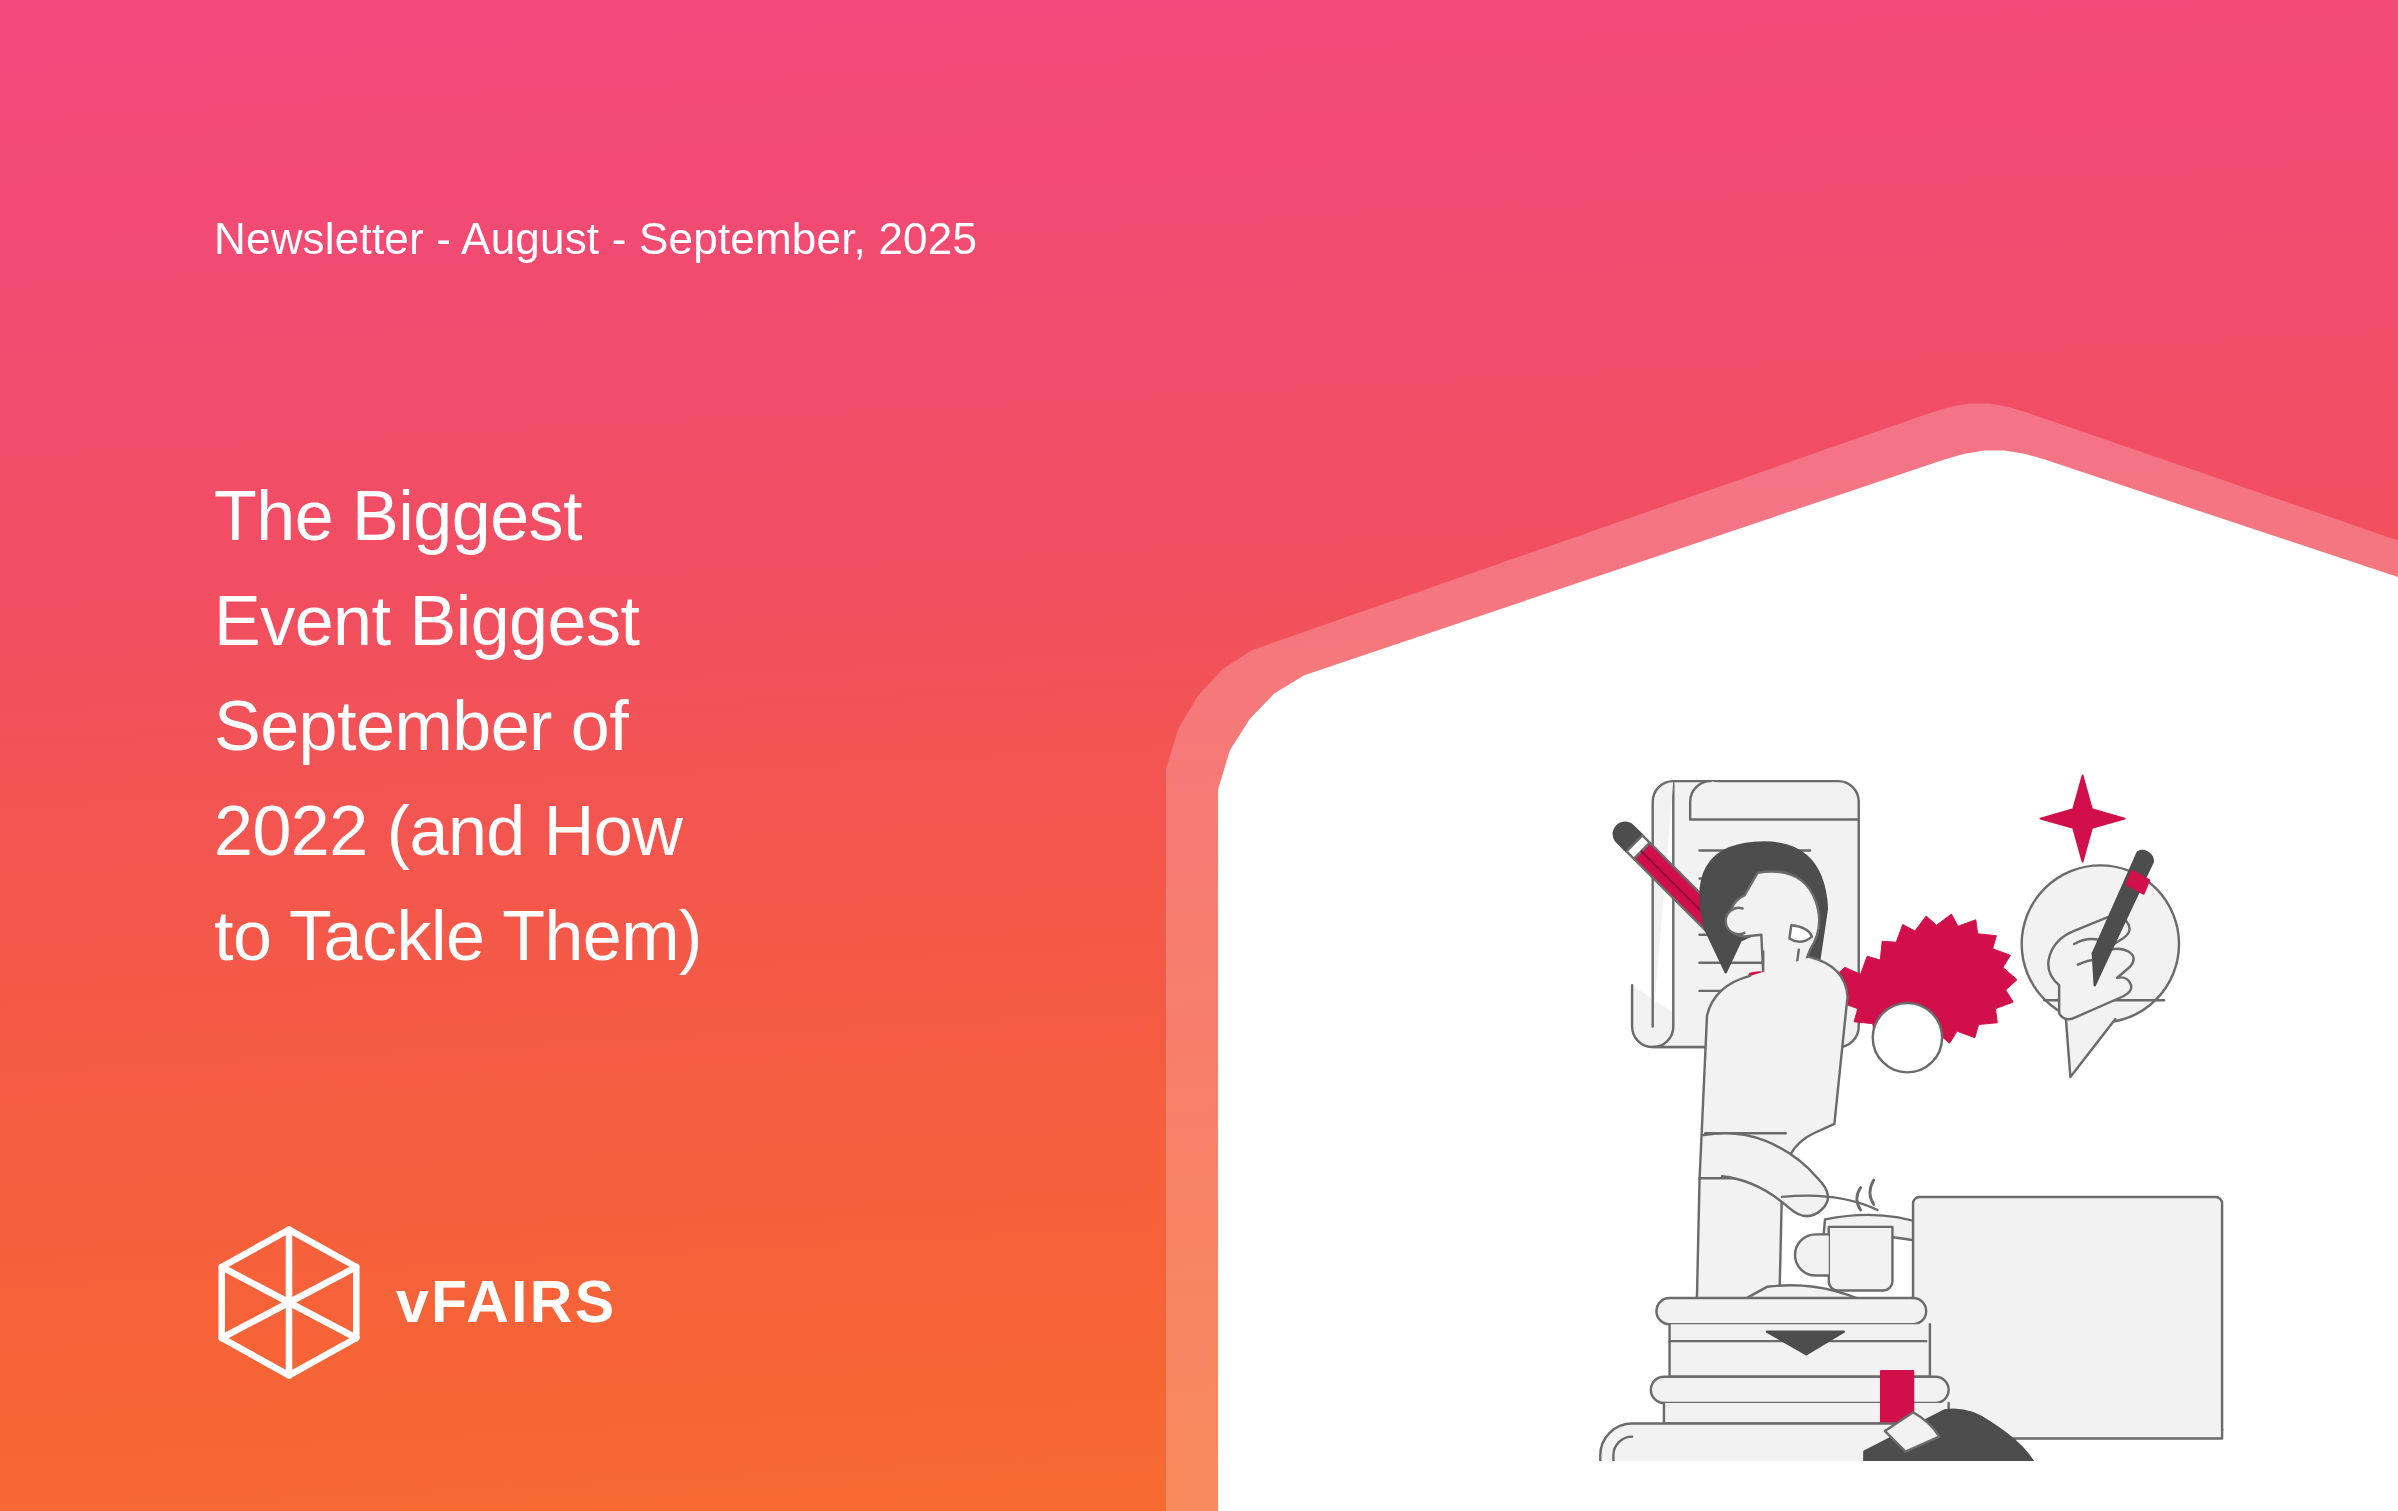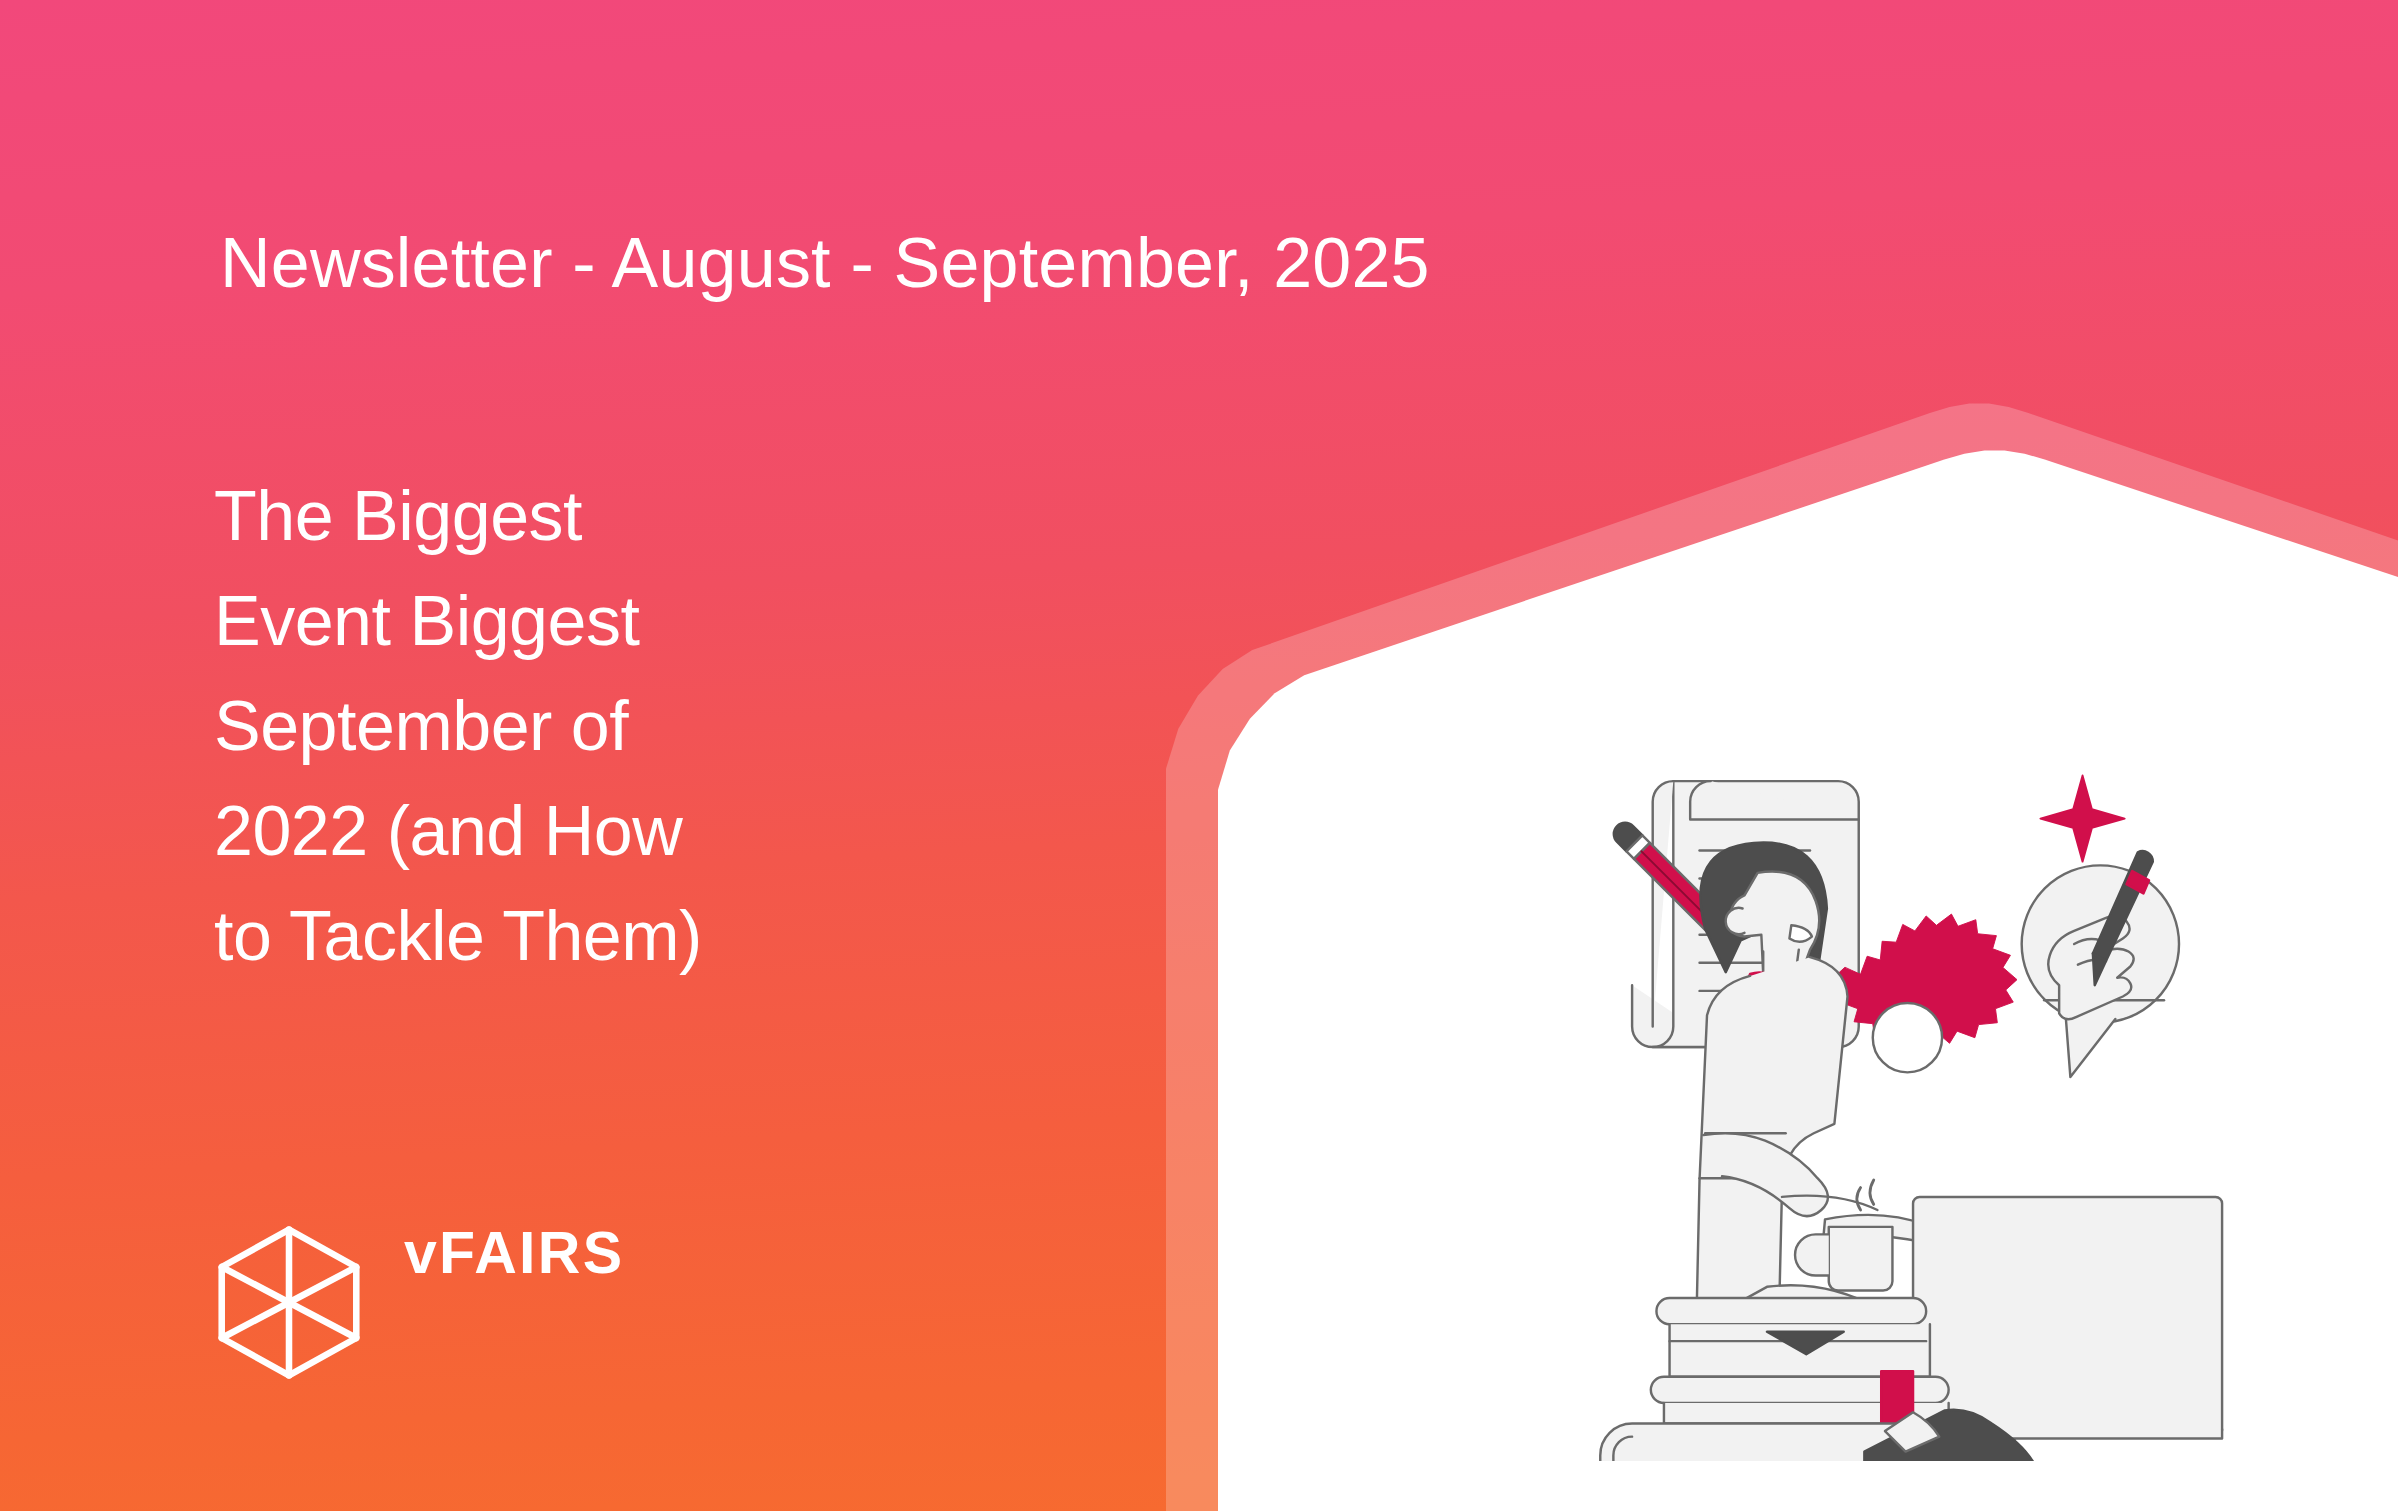--- a/index.html
+++ b/index.html
@@ -60,48 +60,48 @@
   #text-col {
     position: absolute;
     left: 214px;
     top: 0;
     width: 937px;
     height: 100%;
   }
   #eyebrow {
     position: absolute;
     top: 214px;
-    left: 6px;
-    font-size: 70px;
+    left: 0;
+    font-size: 44px;
     font-weight: 300;
     letter-spacing: 0.2px;
     color: #ffffff;
     white-space: nowrap;
-    margin-top: 9px;
   }
   #headline {
     position: absolute;
     top: 417px;
     left: 0;
     width: 918px;
     font-size: 70px;
     font-weight: 300;
     line-height: 1.50;
     color: #ffffff;
     letter-spacing: -0.5px;
   }
   #headline .hl-line { display: block; white-space: nowrap; }
 
   
   #logo {
     position: absolute;
     top: 1224px;
     left: 0;
     display: flex;
-    gap: 40px;
+    align-items: center;
+    gap: 32px;
   }
   #logo-mark { display: block; }
   #logo-word {
     color: #ffffff;
     font-size: 59px;
     font-weight: 700;
     letter-spacing: 2.3px;
     line-height: 1;
   }
 

